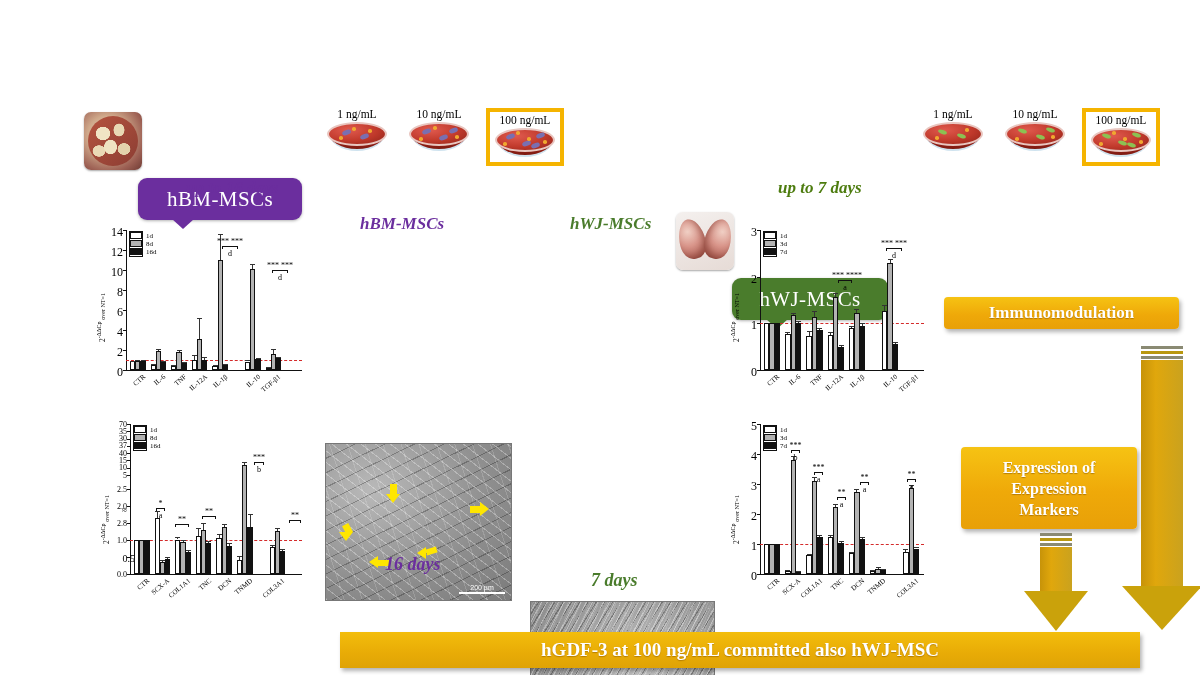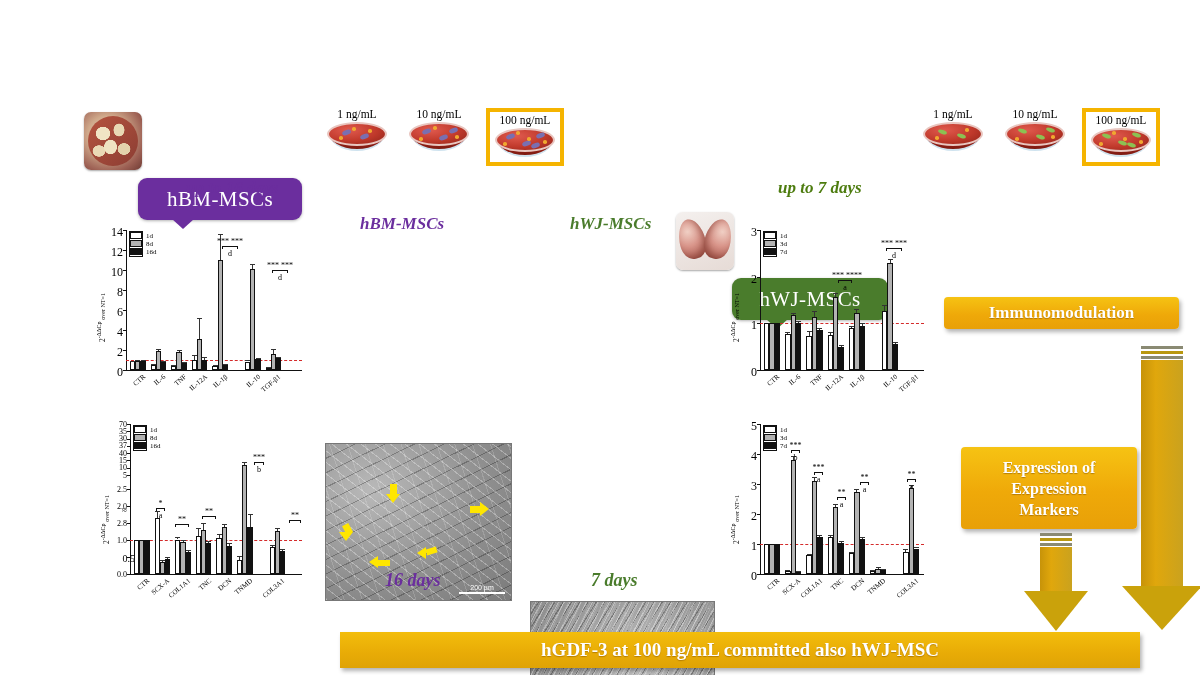--- a/index.html
+++ b/index.html
@@ -334,21 +334,21 @@
   </div>
   <div class="scalebar">
     <span>200 µm</span>
     <i style="width:46px;"></i>
   </div>
 </div>
 
 <div class="abs micro phase2" style="left:530px; top:243px; width:185px; height:158px;">
 </div>
 
-<div class="abs day-cap bm" style="left:385px; top:570px;">16 days</div>
+<div class="abs day-cap bm" style="left:385px; top:554px;">16 days</div>
 <div class="abs day-cap wj" style="left:591px; top:570px;">7 days</div>
 
 <div class="chart" id="chart-bm-immuno" style="left:96px; top:218px; width:215px; height:188px;">
     <div class="axis-line" style="left:30px; top:12px; width:1.3px; height:140px;"></div>
     <div class="axis-line" style="left:30px; top:152px; width:176px; height:1.3px;"></div>
     <div class="ytickmark" style="left:27px; top:152px;"></div>
     <div class="ytick" style="left:8px; top:147px; width:19px;">0</div>
     <div class="ytickmark" style="left:27px; top:132px;"></div>
     <div class="ytick" style="left:8px; top:127px; width:19px;">2</div>
     <div class="ytickmark" style="left:27px; top:112px;"></div>

